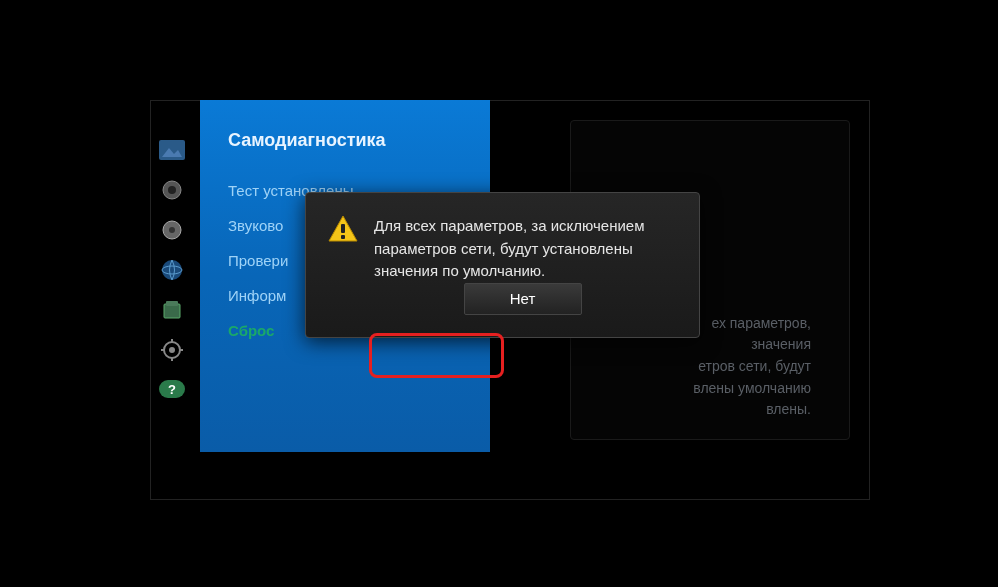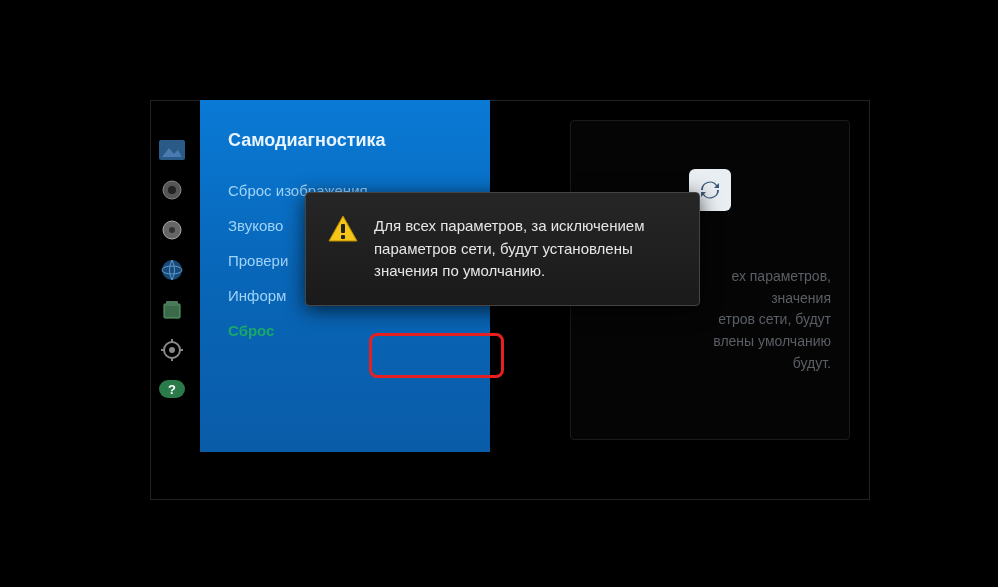--- a/index.html
+++ b/index.html
@@ -64,21 +64,21 @@
     position: absolute;
     left: 570px;
     top: 120px;
     width: 280px;
     height: 320px;
     border: 1px solid #1a1a1a;
     background: #050505;
     border-radius: 4px;
     padding: 18px;
     display: flex;
-    flex-direction: column;
+    flex-direction: row;
     align-items: center;
   }
   .refresh-box {
     width: 42px;
     height: 42px;
     background: #e9eef3;
     border-radius: 6px;
     display: flex;
     align-items: center;
     justify-content: center;
@@ -205,51 +205,52 @@
   <div class="sidebar-icon">
     <svg width="26" height="20" viewBox="0 0 26 20">
         <rect x="0" y="0" width="26" height="18" rx="9" fill="#2a7a4a"></rect>
         <text x="13" y="14" font-size="13" fill="#fff" text-anchor="middle" font-weight="bold">?</text>
       </svg>
   </div>
 </div>
 
 <div class="bluepanel">
   <div class="panel-title">Самодиагностика</div>
-  <div class="menu-item">Сброс изображения</div>
+  <div class="menu-item">Тест установлены</div>
   <div class="menu-item">Звуково</div>
   <div class="menu-item">Провери</div>
   <div class="menu-item">Информ</div>
   <div class="menu-item selected">Сброс</div>
 </div>
 
 <div class="right-card">
   <div class="refresh-box">
     <svg width="22" height="22" viewBox="0 0 22 22">
         <path d="M 4 11 A 7 7 0 0 1 17 7 L 15 9 L 20 9 L 20 4 L 18 6 A 9 9 0 0 0 2 11 Z" fill="#3a5a7a"></path>
         <path d="M 18 11 A 7 7 0 0 1 5 15 L 7 13 L 2 13 L 2 18 L 4 16 A 9 9 0 0 0 20 11 Z" fill="#3a5a7a"></path>
       </svg>
   </div>
   <div class="right-text">
     <span>ех параметров,</span><br>
     <span>значения</span><br>
     <span>етров сети, будут</span><br>
     <span>влены умолчанию</span><br>
-    <span>будут.</span>
+    <span>влены.</span>
   </div>
 </div>
 
 <div class="dialog">
   <div class="dialog-body">
     <div class="warn-icon">
       <svg width="30" height="28" viewBox="0 0 30 28">
           <polygon points="15,1 29,26 1,26" fill="#f5c518" stroke="#b88a00" stroke-width="1"></polygon>
           <rect x="13" y="9" width="4" height="9" rx="1" fill="#222"></rect>
           <rect x="13" y="20" width="4" height="4" rx="1" fill="#222"></rect>
         </svg>
     </div>
     <div class="dialog-text">Для всех параметров, за исключением параметров сети, будут установлены значения по умолчанию.</div>
   </div>
   <div class="dialog-buttons">
+    <button class="btn btn-no">Нет</button>
   </div>
 </div>
 
 <div class="highlight-ring ring-yes"></div>
 
 </body></html>

